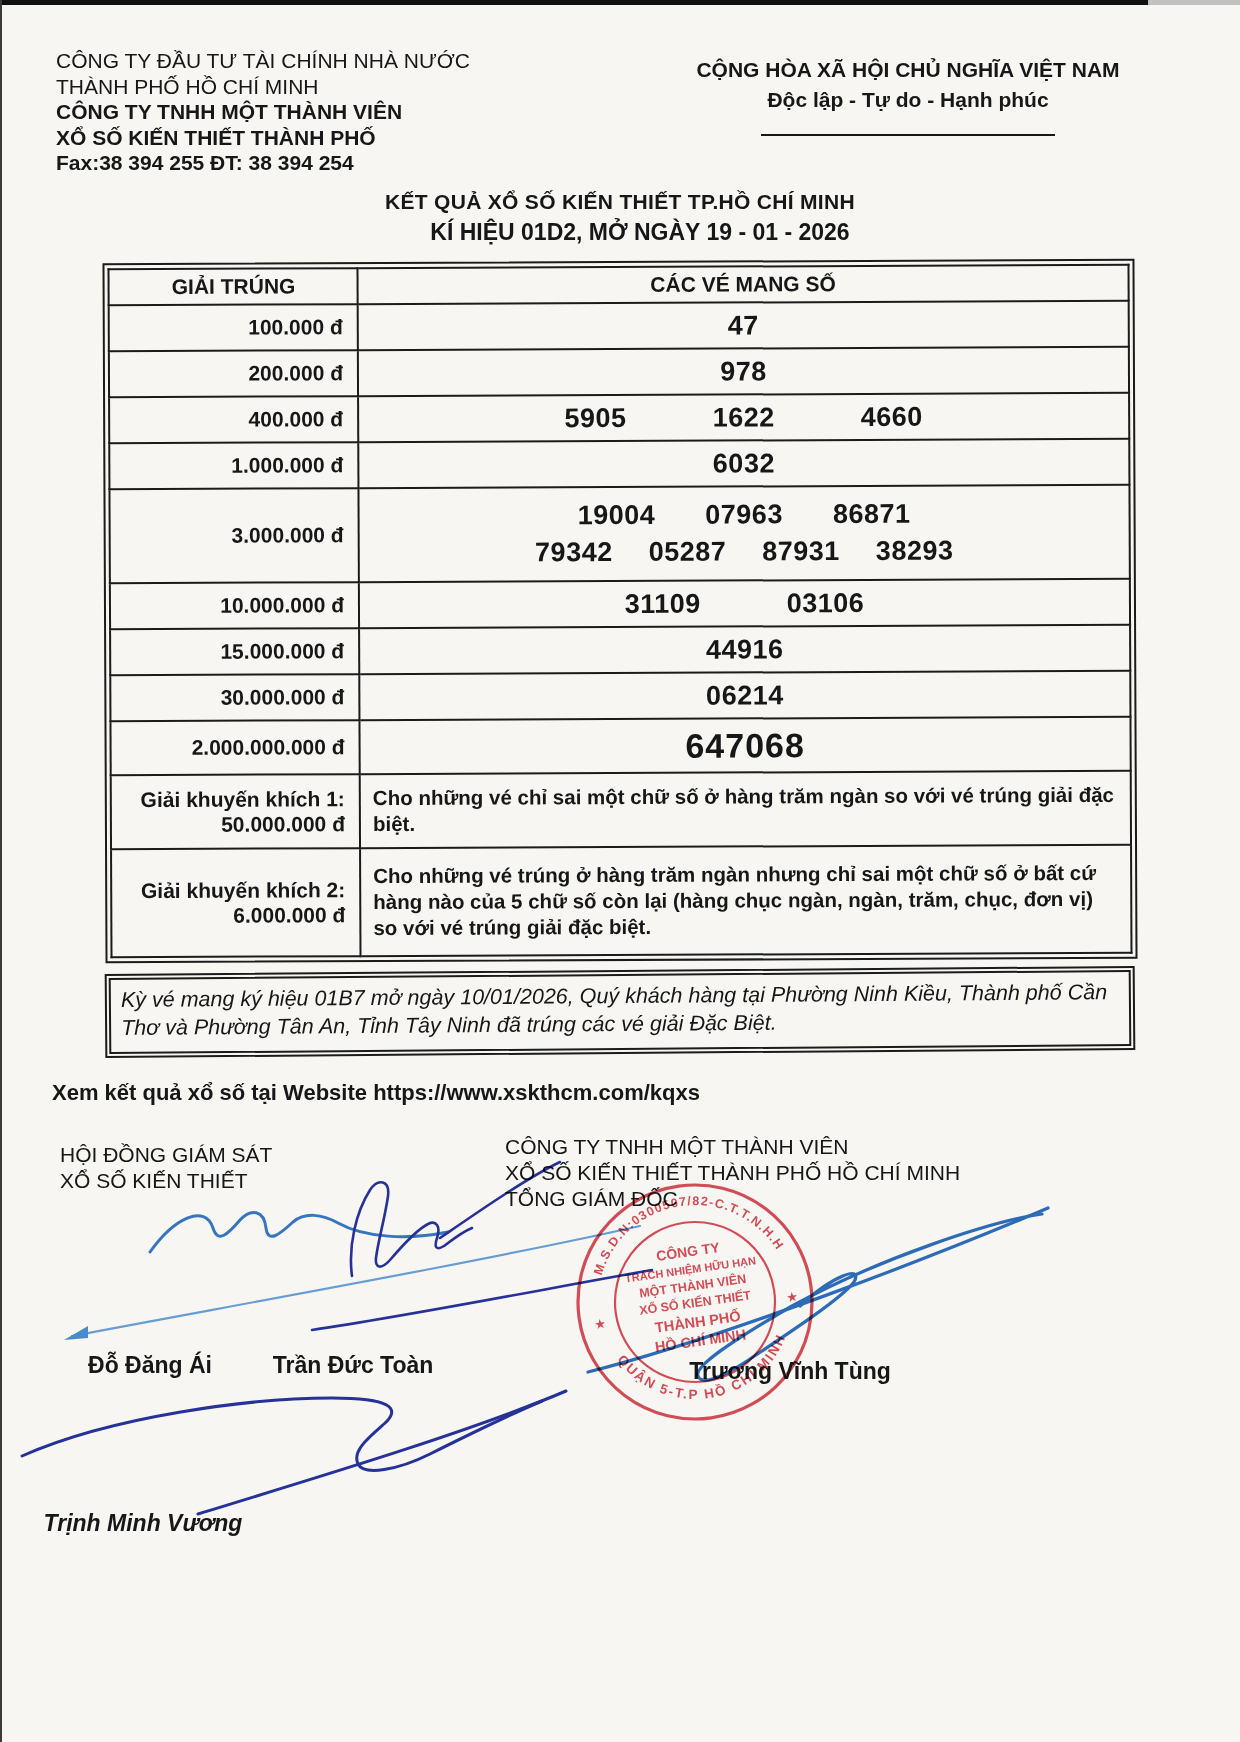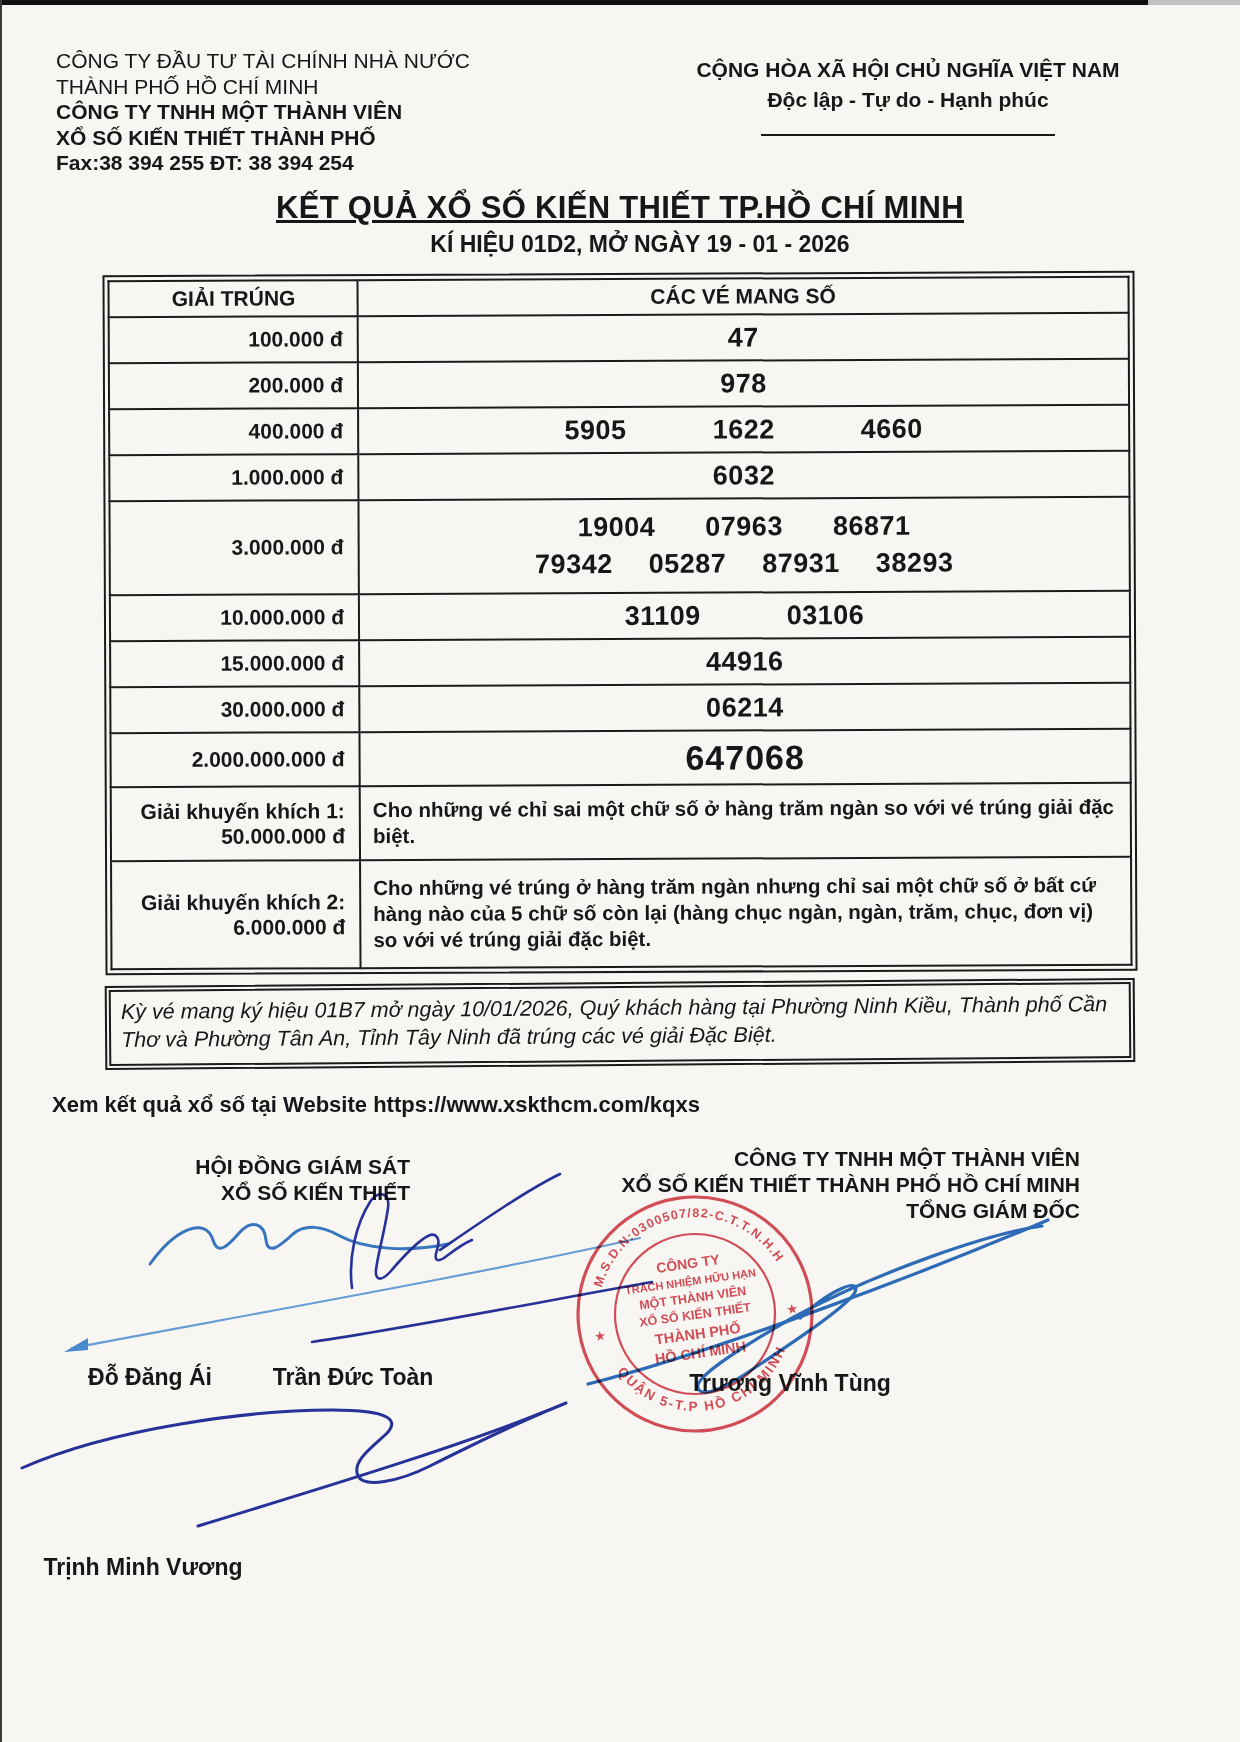--- a/index.html
+++ b/index.html
@@ -14,21 +14,21 @@
   .scan-top{position:absolute;top:0;left:0;width:1148px;height:5px;background:#101010;}
   .scan-top-right{position:absolute;top:0;left:1148px;right:0;height:5px;background:#c2c1bf;}
   .scan-left{position:absolute;top:0;left:0;width:2px;height:100%;background:#3a3a38;}
 
   .header{display:flex;justify-content:space-between;padding:48px 52px 0 56px;}
   .header-left{width:480px;text-align:left;font-size:21px;line-height:1.22;}
   .header-left .b{font-weight:bold;}
   .header-right{width:560px;text-align:center;font-size:21px;font-weight:bold;padding-top:8px;line-height:1.3;}
   .motto{display:inline-block;border-bottom:2.5px solid #171717;padding:0 6px 20px 6px;margin-top:3px;}
 
-  .doc-title{text-align:center;font-weight:bold;font-size:31px;margin-top:14px;letter-spacing:.3px;text-decoration:underline;}
+  .doc-title{text-align:center;font-weight:bold;font-size:21px;margin-top:14px;letter-spacing:.3px;}
   .doc-sub{text-align:center;font-weight:bold;font-size:23px;margin-top:5px;padding-left:40px;}
 
   .tbl-outer{
     margin:15px auto 0 auto;width:1022px;
     border:2px solid #1b1b1b;padding:3px;background:#f7f6f3;
     transform:rotate(-0.25deg);
   }
   table.results{width:100%;border-collapse:collapse;}
   table.results td{border:2px solid #1b1b1b;vertical-align:middle;}
   td.prize{width:232px;text-align:right;padding-right:14px;font-weight:bold;font-size:21px;line-height:1.2;}
@@ -45,28 +45,28 @@
   .note-outer{
     margin:9px auto 0 auto;width:1022px;
     border:2px solid #1b1b1b;padding:2px;
     transform:rotate(-0.45deg);
   }
   .note-inner{border:2px solid #1b1b1b;padding:7px 14px 9px 10px;font-style:italic;font-size:21.5px;line-height:1.3;}
 
   .website{margin:26px 0 0 52px;font-weight:bold;font-size:22px;}
 
   .sign-section{position:relative;height:560px;margin-top:28px;}
-  .sig-titles{position:absolute;text-align:right;font-weight:bold;font-size:21px;line-height:1.25;}
+  .sig-titles{position:absolute;text-align:left;font-weight:normal;font-size:21px;line-height:1.25;}
   .sig-titles-left{left:60px;top:8px;width:350px;}
   .sig-titles-right{left:505px;top:0;width:575px;}
   .signer-name{position:absolute;text-align:center;font-weight:bold;font-size:23px;z-index:5;}
   .n1{left:60px;top:218px;width:180px;}
   .n2{left:248px;top:218px;width:210px;}
   .n3{left:655px;top:224px;width:270px;}
-  .n4{left:28px;top:408px;width:230px;}
+  .n4{left:28px;top:376px;width:230px;font-style:italic;}
   .stamp-box{position:absolute;left:573px;top:46px;width:244px;height:244px;z-index:3;mix-blend-mode:multiply;opacity:.92;}
   .ink-layer{position:absolute;left:0;top:0;width:1140px;height:560px;z-index:8;pointer-events:none;mix-blend-mode:multiply;}
   .stamp-text{font-family:"Liberation Sans","DejaVu Sans",sans-serif;font-weight:bold;}
 </style>
 </head>
 <body>
 
 <div class="scan-top"></div>
 <div class="scan-top-right"></div>
 <div class="scan-left"></div>

